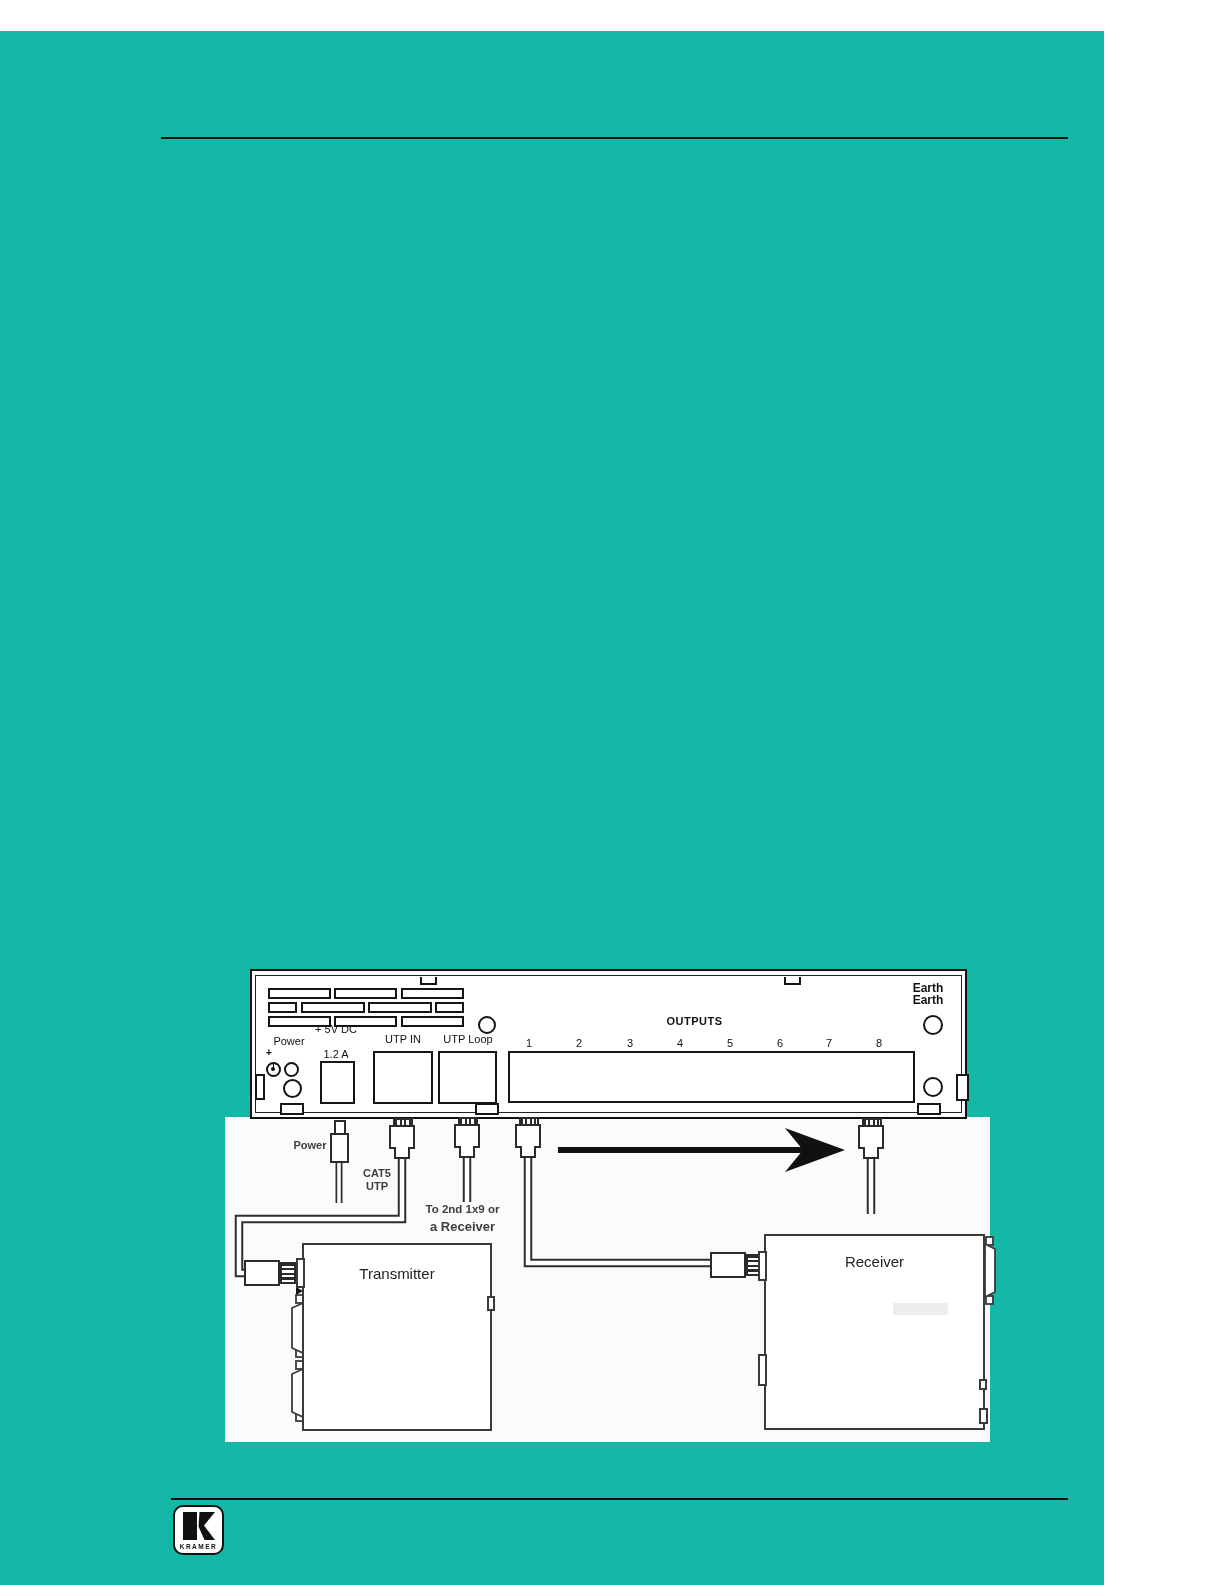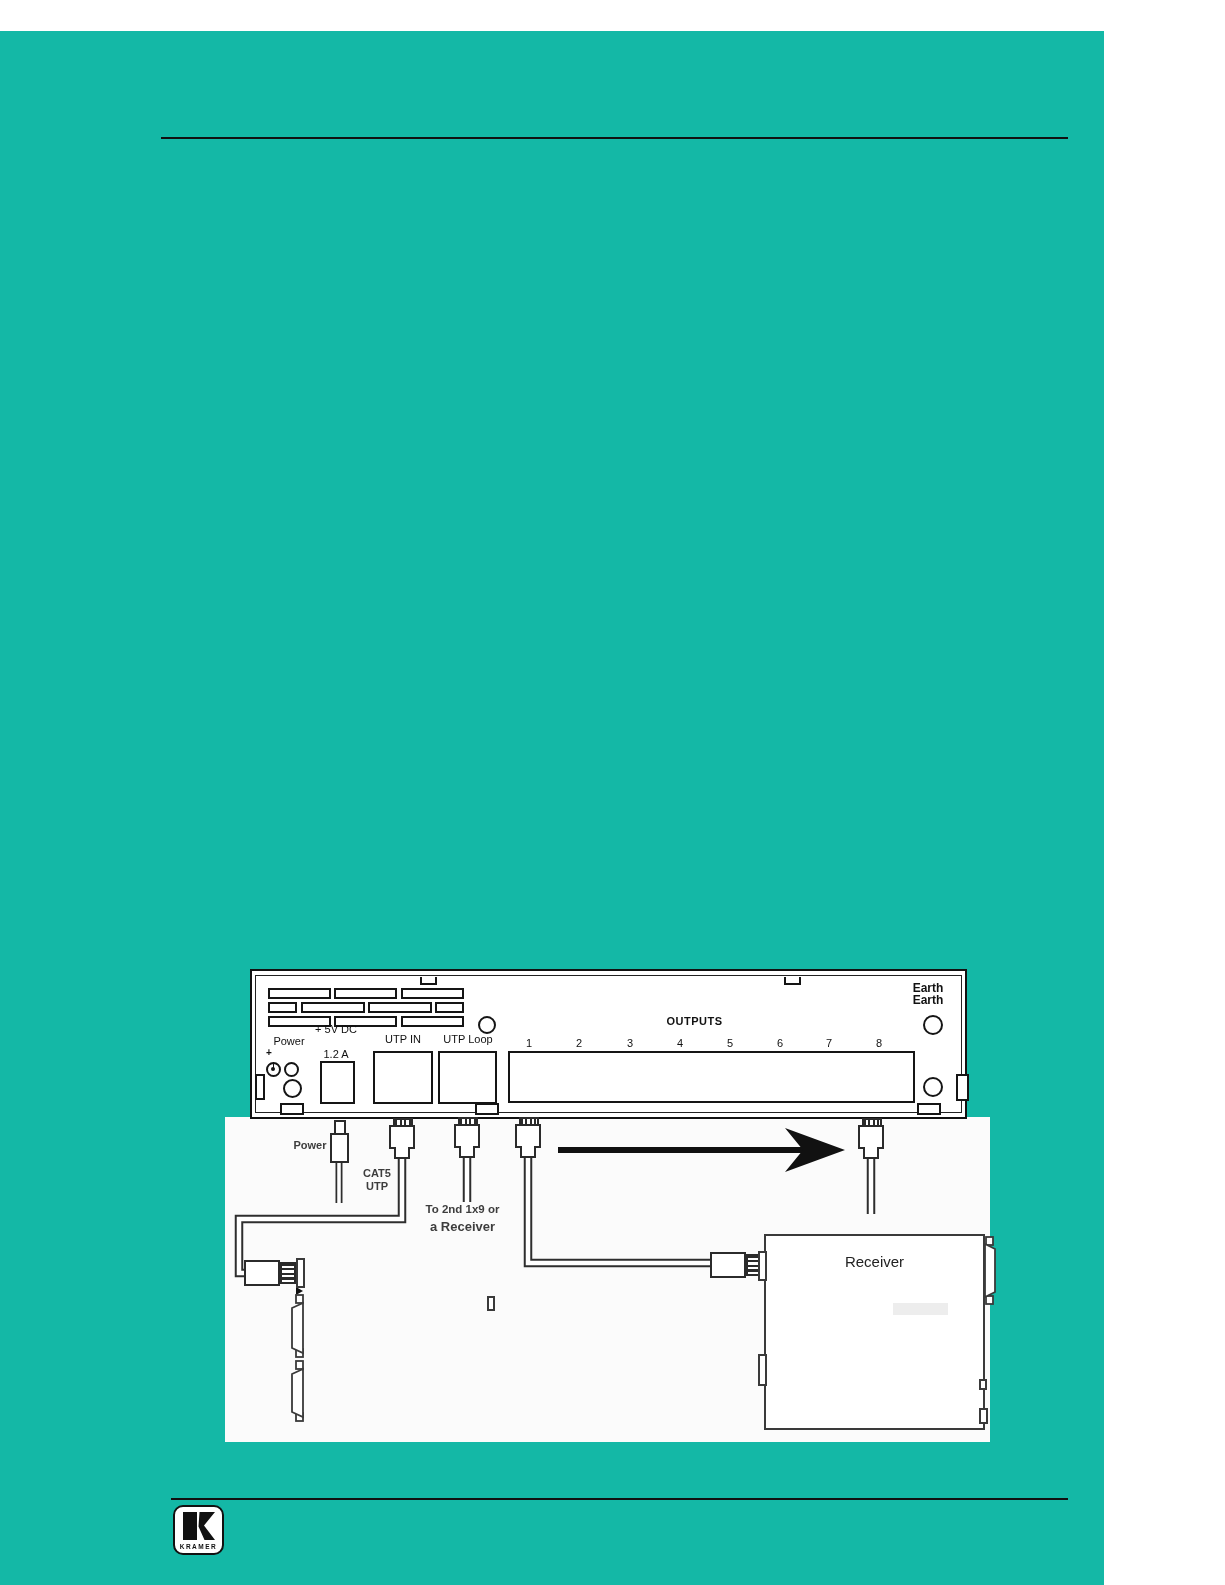--- a/index.html
+++ b/index.html
@@ -210,20 +210,23 @@
   </div>
 
   <div class="conn-lbl" style="left:288px; top:1108px; width:44px;">Power</div>
   <div class="conn-lbl" style="left:358px; top:1136px; width:38px;">
     <span>CAT5</span><br>
     <span>UTP</span>
   </div>
   <div class="conn-lbl" style="left:415px; top:1172px; width:95px; font-size:11.5px;">To 2nd 1x9 or</div>
   <div class="conn-lbl" style="left:415px; top:1189px; width:95px; font-size:13px;">a Receiver</div>
 
+  <div class="devbox" style="left:302px; top:1212px; width:186px; height:184px;">
+    <span class="dev-title" style="margin-top:20px;">Transmitter</span>
+  </div>
   <div class="side-part" style="left:296px; top:1227px; width:5px; height:26px;"></div>
   <div class="side-part" style="left:487px; top:1265px; width:4px; height:11px;"></div>
 
   <div class="devbox" style="left:764px; top:1203px; width:217px; height:192px;">
     <span class="dev-title" style="margin-top:17px;">Receiver</span>
   </div>
   <div class="side-part" style="left:758px; top:1220px; width:5px; height:26px;"></div>
   <div class="side-part" style="left:758px; top:1323px; width:5px; height:28px;"></div>
   <div class="side-part" style="left:979px; top:1348px; width:4px; height:7px;"></div>
   <div class="side-part" style="left:979px; top:1377px; width:5px; height:12px;"></div>

